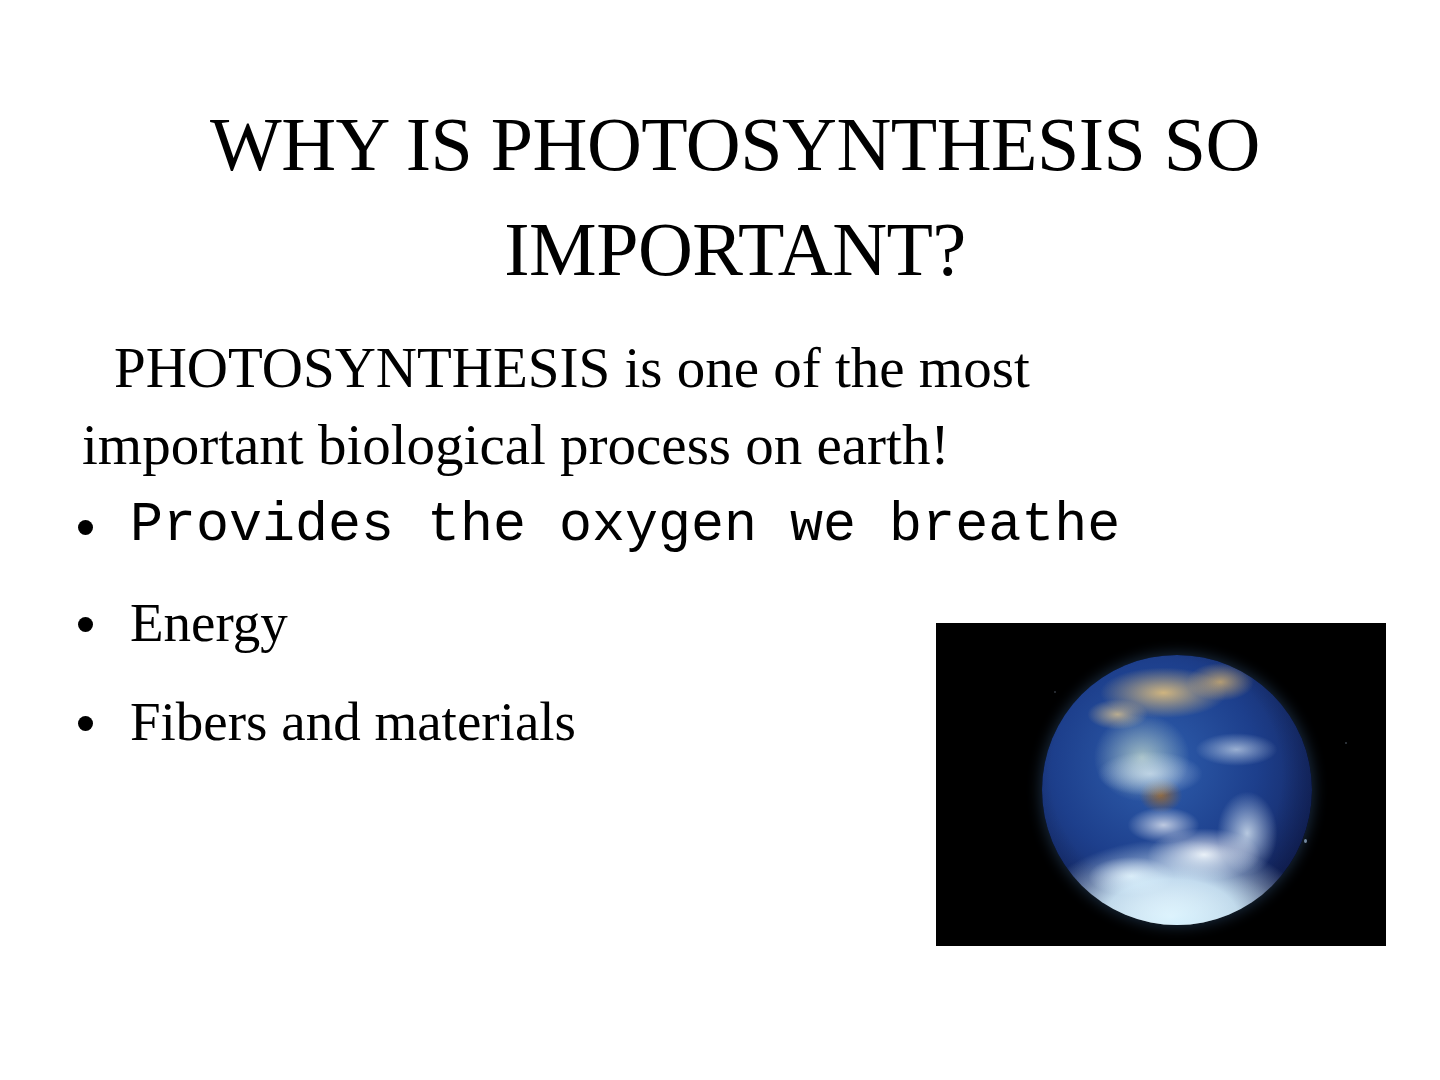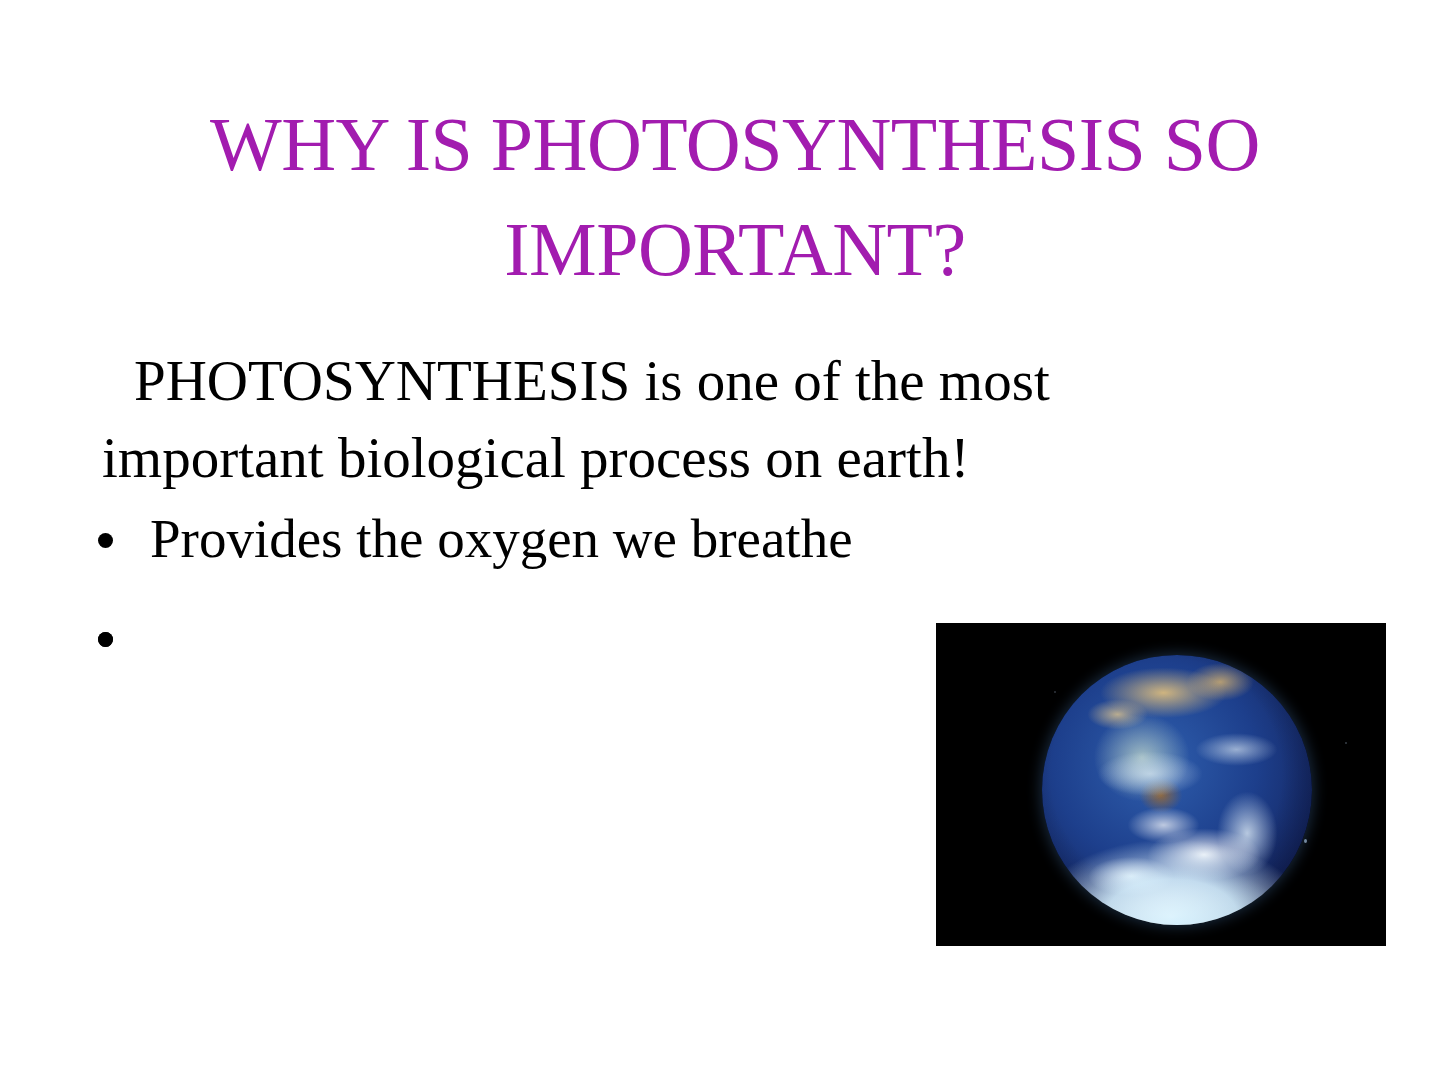--- a/index.html
+++ b/index.html
@@ -21,31 +21,30 @@
   .slide-title {
     position: absolute;
     left: 90px;
     top: 92px;
     width: 1290px;
     text-align: center;
     font-size: 76px;
     line-height: 1.38;
     font-weight: 400;
     letter-spacing: -0.5px;
-    color: #a21caf;
+    color: #000000;
     white-space: pre-line;
   }
 
   
   .body-block {
     position: absolute;
-    left: 76px;
+    left: 56px;
     top: 330px;
     width: 1180px;
-    margin-top: 13px;
   }
 
   .intro-para {
     font-size: 57px;
     line-height: 1.35;
     text-indent: 32px;
     margin: 0 0 14px 26px;
     max-width: 1090px;
   }
 
@@ -55,21 +54,21 @@
     padding: 0;
   }
   .bullet-item {
     position: relative;
     font-size: 55px;
     line-height: 1.0;
     padding-left: 60px;
     margin: 0 0 34px 14px;
     white-space: nowrap;
   }
-  .bullet-item:first-child { margin-top: 4px; }
+  .bullet-item:first-child { margin-top: 4px; font-family: Liberation Mono, monospace; }
   .bullet-dot {
     position: absolute;
     left: 8px;
     top: 0.40em;
     width: 15px;
     height: 15px;
     border-radius: 50%;
     background: #000000;
   }
   .sub {
@@ -154,26 +153,26 @@
 
       <li class="bullet-item">
         <span class="bullet-dot"></span>
         <span>Provides the oxygen we breathe</span><span class="sub"></span>
       </li>
 
 
 
       <li class="bullet-item">
         <span class="bullet-dot"></span>
-        <span class="sub"></span>
+        <span>Energy</span><span class="sub"></span>
       </li>
 
       <li class="bullet-item">
         <span class="bullet-dot"></span>
-        <span class="sub"></span>
+        <span>Fibers and materials</span><span class="sub"></span>
       </li>
 
     </ul>
   </div>
 
   <div class="earth-figure" title="Photograph of planet Earth from space">
     <span class="star s1"></span>
     <span class="star s2"></span>
     <span class="star s3"></span>
     <span class="star s4"></span>

